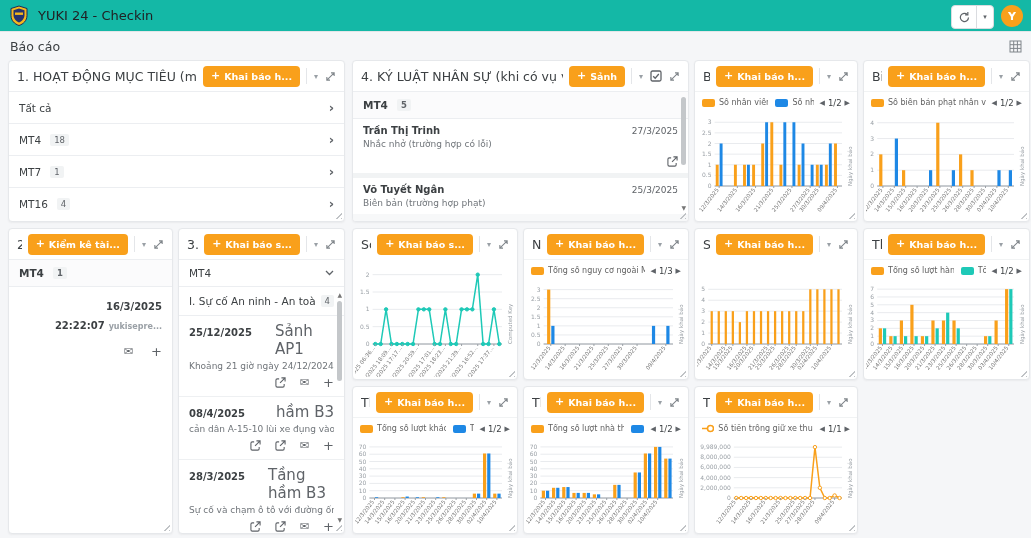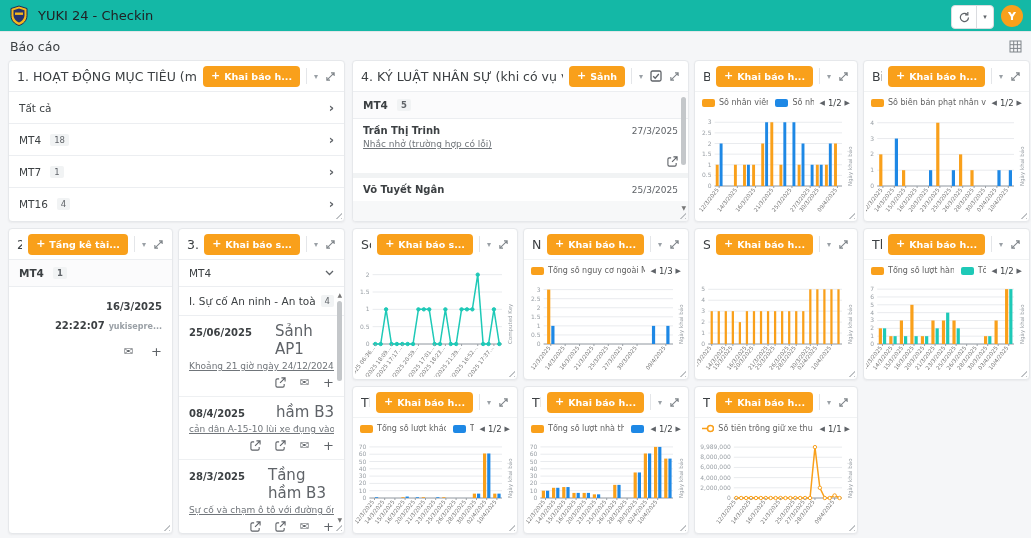--- a/index.html
+++ b/index.html
@@ -34,21 +34,21 @@
   .badge{margin-left:9px;background:#f1f3f4;color:#5f6368;font-size:8.5px;padding:1px 4px;border-radius:2px;}
   .chev{margin-left:auto;color:#5f6368;font-size:13px;font-weight:bold;}
   
   .cbody{position:absolute;left:0;right:0;top:30px;bottom:0;border-top:1px solid #eceef1;}
   .grouprow{height:26px;display:flex;align-items:center;padding:0 10px;font-size:10.5px;font-weight:bold;color:#3c4043;border-bottom:1px solid #eceef1;background:#fbfbfc;}
   .gap{height:5px;background:#f1f3f4;}
   .entry{background:#fff;padding:6px 10px;}
   .erow{display:flex;align-items:baseline;gap:23px;}
   .ename{font-size:10px;font-weight:bold;color:#3c4043;}
   .edate{margin-left:auto;font-size:9px;color:#5f6368;}
-  .edesc{font-size:9px;color:#70757a;margin-top:3px;white-space:nowrap;overflow:hidden;text-decoration:underline;}
+  .edesc{font-size:9px;color:#70757a;margin-top:3px;white-space:nowrap;overflow:hidden;}
   .eicons{display:flex;justify-content:flex-end;gap:16px;margin-top:7px;align-items:center;color:#5f6368;}
   .mailg{font-size:11px;color:#5f6368;cursor:pointer;}
   .plusg{font-size:13px;color:#5f6368;cursor:pointer;line-height:10px;}
   
   .legendrow{position:absolute;left:0;right:0;top:30px;height:21px;display:flex;align-items:center;padding:0 7px;gap:6px;border-top:1px solid #f1f3f4;}
   .legend-items{display:flex;align-items:center;gap:7px;min-width:0;overflow:hidden;flex:1;}
   .legend-item{display:flex;align-items:center;gap:4px;min-width:0;flex-shrink:1;}
   .swatch{width:13px;height:8px;border-radius:2px;flex-shrink:0;}
   .legend-label{font-size:8px;color:#616161;white-space:nowrap;overflow:hidden;}
   .pager{display:flex;align-items:center;gap:3px;font-size:8.5px;color:#3c4043;flex-shrink:0;}
@@ -188,20 +188,21 @@
               </svg>
             </span>
           </div>
       </div>
       <div class="gap"></div>
       <div class="entry">
         <div class="erow">
             <span class="ename">Võ Tuyết Ngân</span>
             <span class="edate">25/3/2025</span>
           </div>
+        <div class="edesc">Biên bản (trường hợp phạt)</div>
       </div>
     </div>
     <div class="vthumb" style="right:2px;top:36px;height:68px;"></div>
     <span class="sarrow" style="right:2px;bottom:10px;">▼</span>
     <div class="rs"></div>
   </div>
 
   <div class="card" style="left:694px;top:60px;width:164px;height:162px;">
     <div class="chead">
       <span class="ctitle">Biến động</span>
@@ -370,21 +371,21 @@
           <text transform="translate(158,74) rotate(-90)" font-size="5.5" fill="#9aa0a6" text-anchor="start">Ngày khai báo</text>
         </svg></div>
     <div class="rs"></div>
   </div>
 
   <div class="card" style="left:8px;top:228px;width:165px;height:306px;">
     <div class="chead">
       <span class="ctitle">2. KIỂM KÊ</span>
       <button class="btn">
           <span class="plus">+</span>
-          <span>Tầng kê tài...</span>
+          <span>Kiểm kê tài...</span>
         </button>
       <span class="hicons">
         <span class="caret">▾</span>
         <span class="iconbtn">
             <svg width="11" height="11" viewBox="0 0 12 12">
               <path d="M2 10L10 2M6.5 2H10v3.5M2 6.5V10h3.5" fill="none" stroke="#80868b" stroke-width="1.2"></path>
             </svg>
           </span>
       </span>
     </div>
@@ -428,21 +429,21 @@
               <path d="M1 1l3.5 3.5L8 1" fill="none" stroke="#5f6368" stroke-width="1.3"></path>
             </svg>
           </span>
       </div>
       <div class="sectrow">
           <span style="white-space:nowrap;overflow:hidden;">I. Sự cố An ninh - An toàn: G...</span>
           <span class="badge" style="margin-left:6px;">4</span>
         </div>
       <div class="c3entry">
         <div class="erow">
-            <span class="c3date">25/06/2025</span>
+            <span class="c3date">25/12/2025</span>
             <span class="c3loc">Sảnh AP1</span>
           </div>
         <div class="edesc">Khoảng 21 giờ ngày 24/12/2024, Công an q...</div>
         <div class="c3icons">
           <span class="iconbtn">
               <svg width="11" height="11" viewBox="0 0 12 12">
                 <path d="M4.5 2H2.5C1.7 2 1 2.7 1 3.5v6C1 10.3 1.7 11 2.5 11h6c.8 0 1.5-.7 1.5-1.5V7.5" stroke="#5f6368" fill="none" stroke-width="1.2"></path>
                 <path d="M7 1h4v4M11 1L5.5 6.5" stroke="#5f6368" fill="none" stroke-width="1.2"></path>
               </svg>
             </span>

